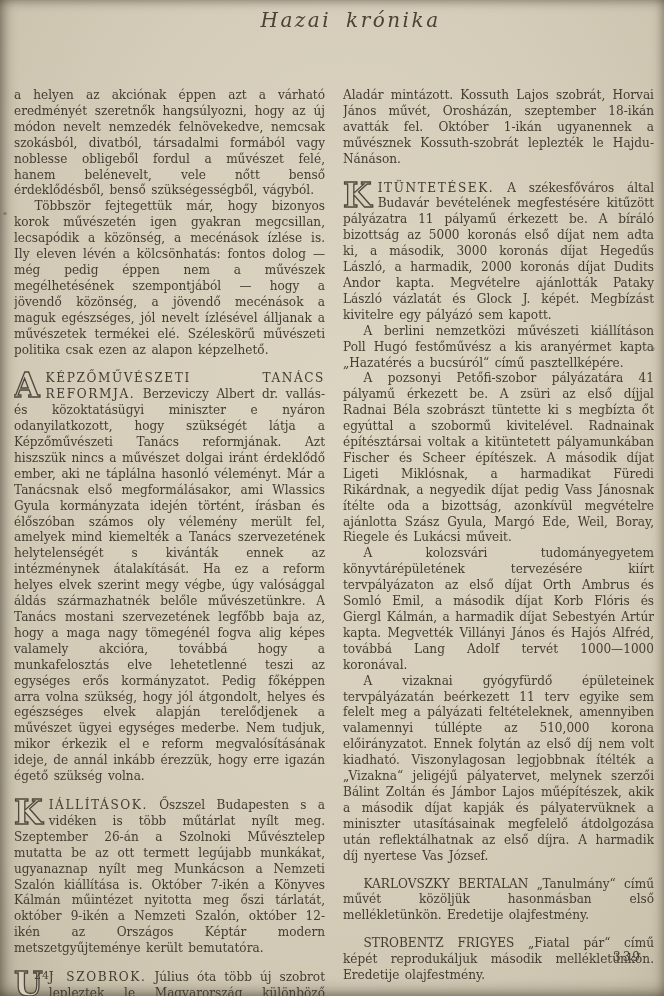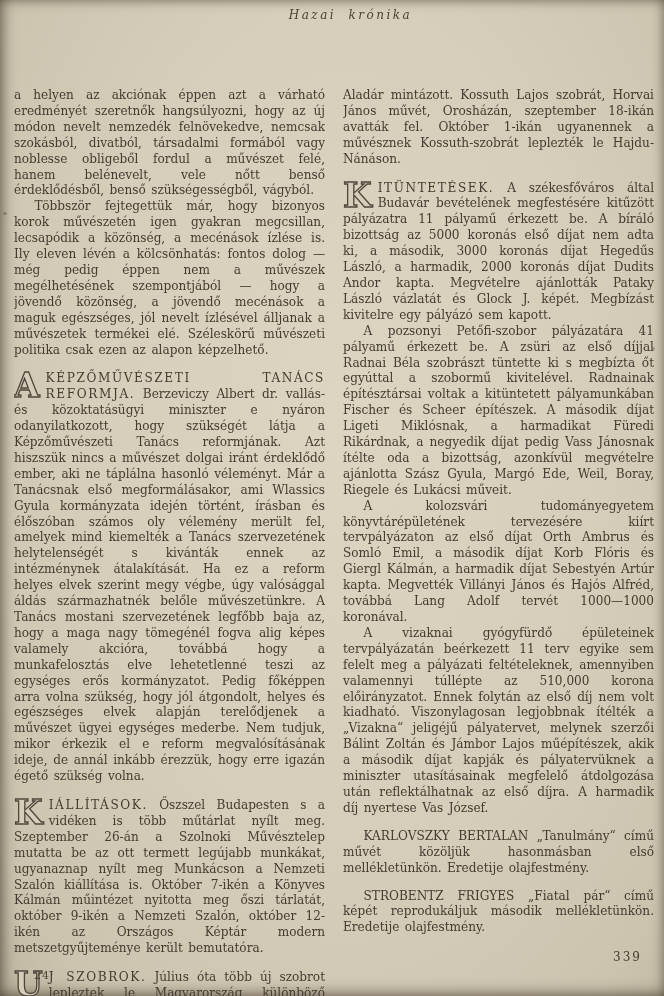--- a/index.html
+++ b/index.html
@@ -15,21 +15,21 @@
       inset -8px 0 12px -7px rgba(55,45,32,.40),
       inset 0 8px 12px -7px rgba(55,45,32,.40),
       inset 0 -10px 14px -7px rgba(55,45,32,.50);
     color:#433c31;
     font-family:"DejaVu Serif","Liberation Serif",serif;
   }
   .running-head{
     position:absolute;top:8px;left:16px;right:0;
     text-align:center;
     font-style:italic;
-    font-size:12px;
+    font-size:20px;
     letter-spacing:2.5px;
     word-spacing:6px;
     color:#4a4336;
     margin-left:21px;
   }
   .columns{
     position:absolute;top:48px;left:14px;right:10px;
     display:flex;
     gap:18px;
     margin-top:40px;
@@ -110,20 +110,21 @@
 
     <div class="col">
       <p>Aladár mintázott. Kossuth Lajos szobrát, Horvai János művét, Orosházán, szeptember 18-ikán avatták fel. Október 1-ikán ugyanennek a művésznek Kossuth-szobrát leplezték le Hajdu-Nánáson.</p>
 
       <p class="sec">
         <span class="dropcap">K</span>
         <span class="sectitle">ITÜNTETÉSEK.</span>
         <span>A székesfőváros által Budavár bevételének megfestésére kitűzött pályázatra 11 pályamű érkezett be. A bíráló bizottság az 5000 koronás első díjat nem adta ki, a második, 3000 koronás díjat Hegedűs László, a harmadik, 2000 koronás díjat Dudits Andor kapta. Megvételre ajánlották Pataky László vázlatát és Glock J. képét. Megbízást kivitelre egy pályázó sem kapott.</span>
       </p>
 
+      <p class="ind">A berlini nemzetközi művészeti kiállításon Poll Hugó festőművész a kis aranyérmet kapta „Hazatérés a bucsúról“ című pasztellképére.</p>
       <p class="ind">A pozsonyi Petőfi-szobor pályázatára 41 pályamű érkezett be. A zsüri az első díjjal Radnai Béla szobrászt tüntette ki s megbízta őt egyúttal a szobormű kivitelével. Radnainak építésztársai voltak a kitüntetett pályamunkában Fischer és Scheer építészek. A második díjat Ligeti Miklósnak, a harmadikat Füredi Rikárdnak, a negyedik díjat pedig Vass Jánosnak ítélte oda a bizottság, azonkívül megvételre ajánlotta Szász Gyula, Margó Ede, Weil, Boray, Riegele és Lukácsi műveit.</p>
       <p class="ind">A kolozsvári tudományegyetem könyvtárépületének tervezésére kiírt tervpályázaton az első díjat Orth Ambrus és Somló Emil, a második díjat Korb Flóris és Giergl Kálmán, a harmadik díjat Sebestyén Artúr kapta. Megvették Villányi János és Hajós Alfréd, továbbá Lang Adolf tervét 1000—1000 koronával.</p>
       <p class="ind">A vizaknai gyógyfürdő épületeinek tervpályázatán beérkezett 11 terv egyike sem felelt meg a pályázati feltételeknek, amennyiben valamennyi túllépte az 510,000 korona előirányzatot. Ennek folytán az első díj nem volt kiadható. Viszonylagosan legjobbnak ítélték a „Vizakna“ jeligéjű pályatervet, melynek szerzői Bálint Zoltán és Jámbor Lajos műépítészek, akik a második díjat kapják és pályatervüknek a miniszter utasításainak megfelelő átdolgozása után reflektálhatnak az első díjra. A harmadik díj nyertese Vas József.</p>
 
       <p class="notice">KARLOVSZKY BERTALAN „Tanulmány“ című művét közöljük hasonmásban első mellékletünkön. Eredetije olajfestmény.</p>
       <p class="notice">STROBENTZ FRIGYES „Fiatal pár“ című képét reprodukáljuk második mellékletünkön. Eredetije olajfestmény.</p>
 
     </div>
 
   </div>

